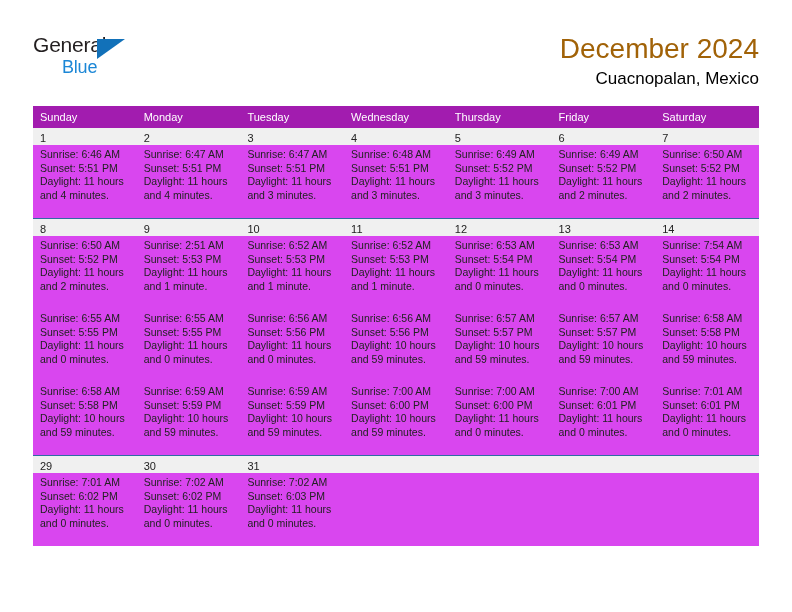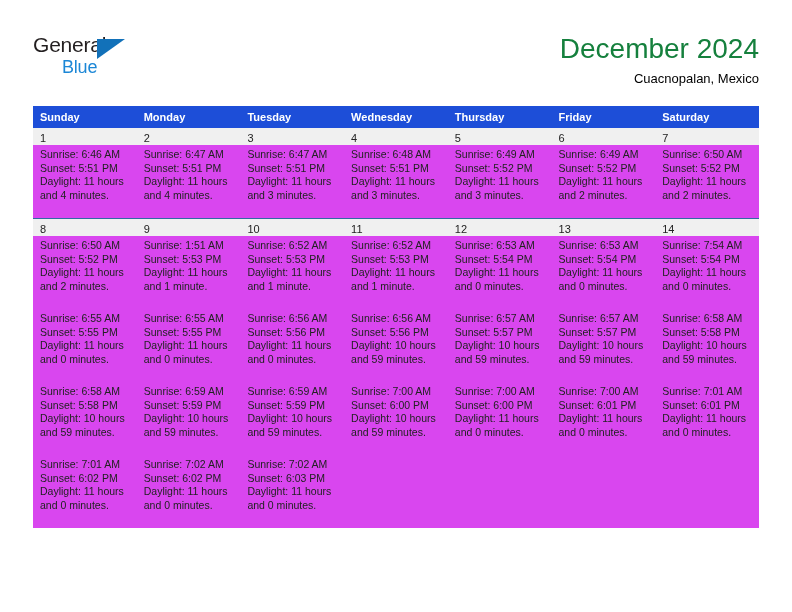--- a/index.html
+++ b/index.html
@@ -68,47 +68,47 @@
   }
 
   .title-block {
     position: absolute;
     right: 33px;
     top: 32px;
     text-align: right;
   }
   .cal-title {
     font-size: 28px;
-    color: #15803d;
+    color: #a16207;
     line-height: 34px;
     white-space: nowrap;
   }
   .cal-subtitle {
-    font-size: 13px;
+    font-size: 17px;
     color: #000000;
     line-height: 20px;
     margin-top: 3px;
     white-space: nowrap;
   }
 
   
   .calendar {
     position: absolute;
     left: 33px;
     top: 106px;
     width: 726px;
     border-collapse: collapse;
     table-layout: fixed;
   }
 
   .dow-row th {
-    background: #1d4ed8;
+    background: #a21caf;
     color: #ffffff;
     font-size: 11px;
-    font-weight: bold;
+    font-weight: normal;
     text-align: left;
     padding: 5px 0 5px 7px;
     height: 11px;
     border: none;
     vertical-align: middle;
   }
 
   .daynum-band {
     background: #f0f0f0;
     height: 17px;
@@ -266,21 +266,21 @@
           </td>
       </tr>
       <tr>
         <td class="detail-cell">
           <div class="detail-line">Sunrise: 6:50 AM</div>
           <div class="detail-line">Sunset: 5:52 PM</div>
           <div class="detail-line">Daylight: 11 hours</div>
           <div class="detail-line">and 2 minutes.</div>
         </td>
         <td class="detail-cell">
-          <div class="detail-line">Sunrise: 1:51 AM</div>
+          <div class="detail-line">Sunrise: 2:51 AM</div>
           <div class="detail-line">Sunset: 5:53 PM</div>
           <div class="detail-line">Daylight: 11 hours</div>
           <div class="detail-line">and 1 minute.</div>
         </td>
         <td class="detail-cell">
           <div class="detail-line">Sunrise: 6:52 AM</div>
           <div class="detail-line">Sunset: 5:53 PM</div>
           <div class="detail-line">Daylight: 11 hours</div>
           <div class="detail-line">and 1 minute.</div>
         </td>
@@ -393,20 +393,43 @@
           <div class="detail-line">and 0 minutes.</div>
         </td>
         <td class="detail-cell">
           <div class="detail-line">Sunrise: 7:01 AM</div>
           <div class="detail-line">Sunset: 6:01 PM</div>
           <div class="detail-line">Daylight: 11 hours</div>
           <div class="detail-line">and 0 minutes.</div>
         </td>
       </tr>
 
+      <tr>
+        <td class="daynum-band">
+            <span class="daynum">29</span>
+          </td>
+        <td class="daynum-band">
+            <span class="daynum">30</span>
+          </td>
+        <td class="daynum-band">
+            <span class="daynum">31</span>
+          </td>
+        <td class="daynum-band">
+            <span class="daynum"></span>
+          </td>
+        <td class="daynum-band">
+            <span class="daynum"></span>
+          </td>
+        <td class="daynum-band">
+            <span class="daynum"></span>
+          </td>
+        <td class="daynum-band">
+            <span class="daynum"></span>
+          </td>
+      </tr>
       <tr>
         <td class="detail-cell">
           <div class="detail-line">Sunrise: 7:01 AM</div>
           <div class="detail-line">Sunset: 6:02 PM</div>
           <div class="detail-line">Daylight: 11 hours</div>
           <div class="detail-line">and 0 minutes.</div>
         </td>
         <td class="detail-cell">
           <div class="detail-line">Sunrise: 7:02 AM</div>
           <div class="detail-line">Sunset: 6:02 PM</div>

